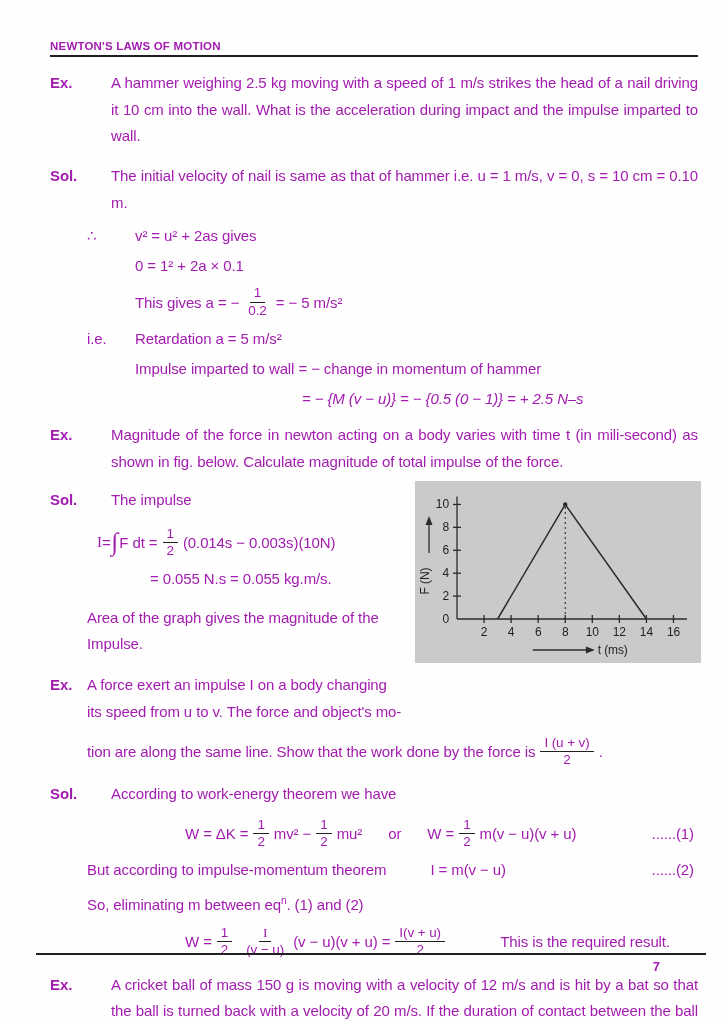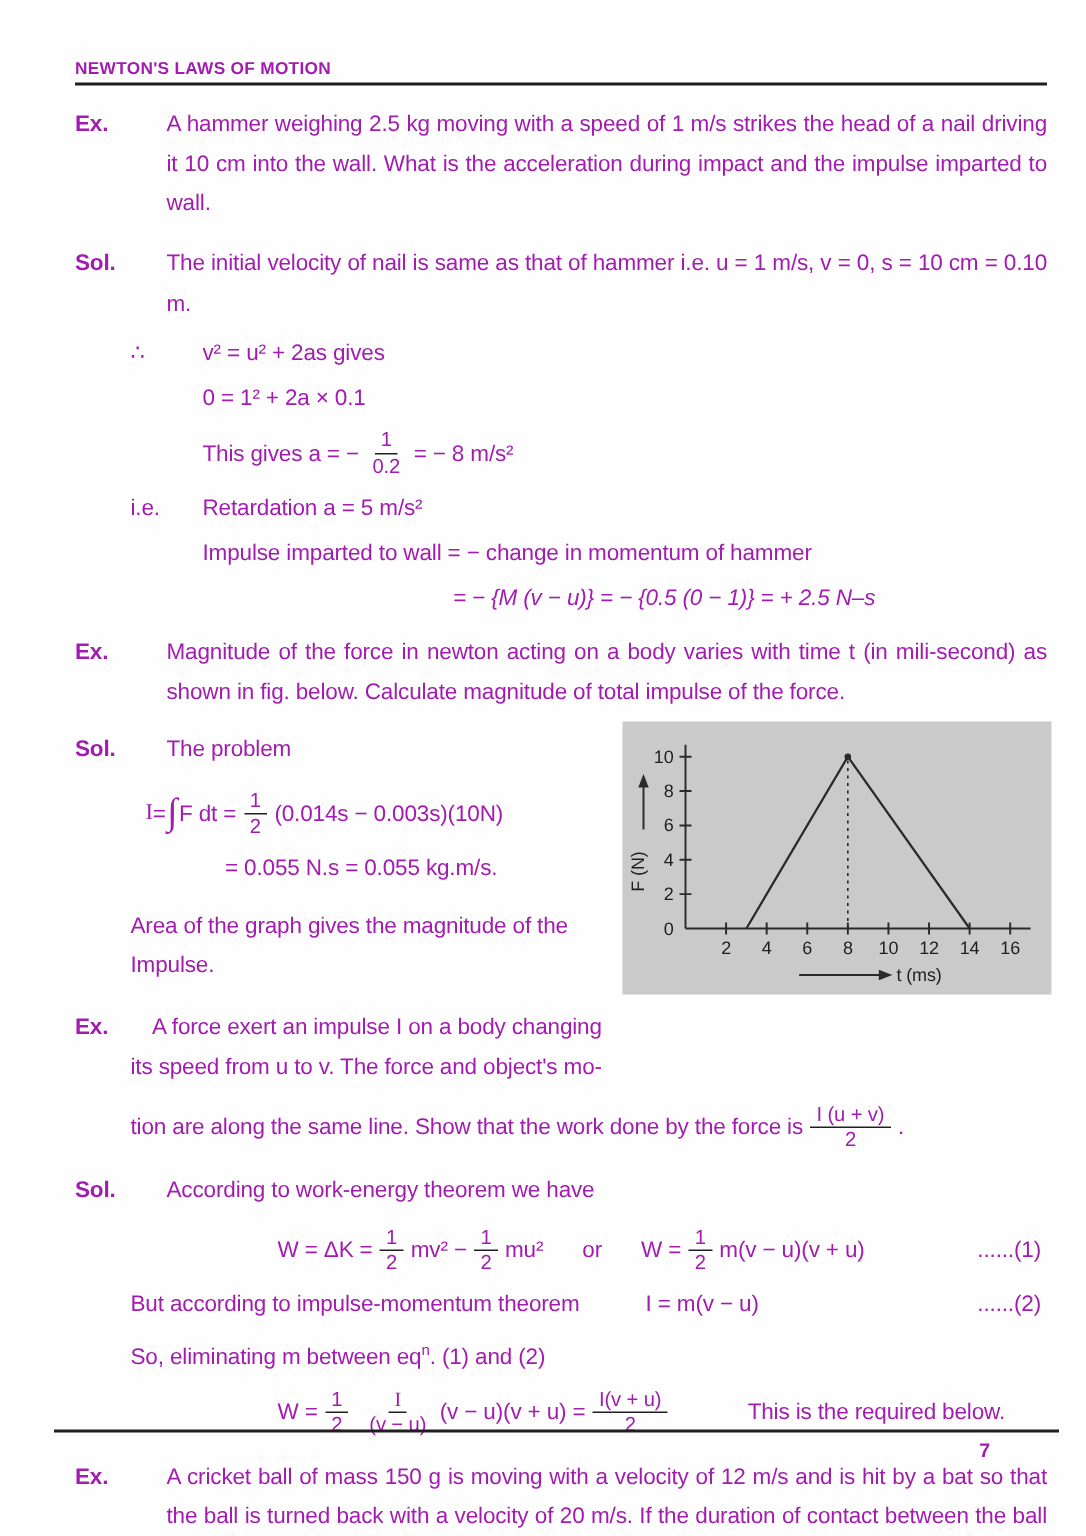--- a/index.html
+++ b/index.html
@@ -27,21 +27,21 @@
   .serifI{font-family:"Liberation Serif",serif;}
   .orw{margin:0 26px;}
   .gap44{margin-left:44px;}
   .tag{margin-left:auto;padding-right:4px;}
   .resnote{margin-left:auto;margin-right:28px;white-space:nowrap;}
   .figrow{display:flex;margin-top:10px;}
   .figleft{flex:1;padding-right:10px;}
   .figright{width:286px;flex:none;}
   .graph-panel{width:286px;height:182px;background:#cacaca;margin-top:-4px;}
   .note-narrow{width:318px;margin-top:16px;margin-left:37px;line-height:1.7;}
-  .ex3lines div{line-height:1.75;text-align:right;}
+  .ex3lines div{line-height:1.75;}
   .ax{stroke:#2b2b2b;stroke-width:1.3;}
   .ln{fill:none;stroke:#2b2b2b;stroke-width:1.5;}
   .dash{stroke:#2b2b2b;stroke-width:1.1;stroke-dasharray:2 3;}
   .tk{font-family:"Liberation Sans",sans-serif;font-size:12px;fill:#1f1f1f;}
   .foot-rule{position:absolute;left:36px;right:18px;top:953px;border-top:2px solid #1f1f1f;}
   .pageno{position:absolute;top:959px;right:64px;font-weight:700;font-size:13px;}
 </style>
 </head>
 <body>
 
@@ -70,21 +70,21 @@
       <span class="mk"></span>
       <span>0 = 1² + 2a × 0.1</span>
     </div>
     <div class="eq">
       <span class="mk"></span>
       <span>This gives a = −</span>
       <span class="frac">
         <span class="fn">1</span>
         <span class="fd">0.2</span>
       </span>
-      <span>= − 8 m/s²</span>
+      <span>= − 5 m/s²</span>
     </div>
     <div class="eq">
       <span class="mk">i.e.</span>
       <span>Retardation a = 5 m/s²</span>
     </div>
     <div class="eq">
       <span class="mk"></span>
       <span>Impulse imparted to wall = − change in momentum of hammer</span>
     </div>
     <div class="eq deep">
@@ -93,21 +93,21 @@
 
     <div class="block">
       <span class="lbl">Ex.</span>
       <div class="btxt">Magnitude of the force in newton acting on a body varies with time t (in mili-second) as shown in fig. below. Calculate magnitude of total impulse of the force.</div>
     </div>
 
     <div class="figrow">
       <div class="figleft">
         <div class="block" style="margin-top:2px;">
           <span class="lbl">Sol.</span>
-          <div class="btxt">The problem</div>
+          <div class="btxt">The impulse</div>
         </div>
         <div class="eq" style="padding-left:47px;margin-top:12px;">
           <span class="serifI">I</span>
           <span> = </span>
           <span class="integral">∫</span>
           <span>F dt = </span>
           <span class="frac">
             <span class="fn">1</span>
             <span class="fd">2</span>
           </span>
@@ -221,21 +221,21 @@
       </span>
       <span class="frac">
         <span class="fn serifI">I</span>
         <span class="fd">(v − u)</span>
       </span>
       <span>(v − u)(v + u) =</span>
       <span class="frac">
         <span class="fn">I(v + u)</span>
         <span class="fd">2</span>
       </span>
-      <span class="resnote">This is the required below.</span>
+      <span class="resnote">This is the required result.</span>
     </div>
 
     <div class="block">
       <span class="lbl">Ex.</span>
       <div class="btxt">A cricket ball of mass 150 g is moving with a velocity of 12 m/s and is hit by a bat so that the ball is turned back with a velocity of 20 m/s. If the duration of contact between the ball and bat is 0.01 s, find ther impulse and the average force exerted on the ball by the bat.</div>
     </div>
 
     <div class="block">
       <span class="lbl">Sol.</span>
       <div class="btxt">According to given problem change in momentum of the ball</div>

